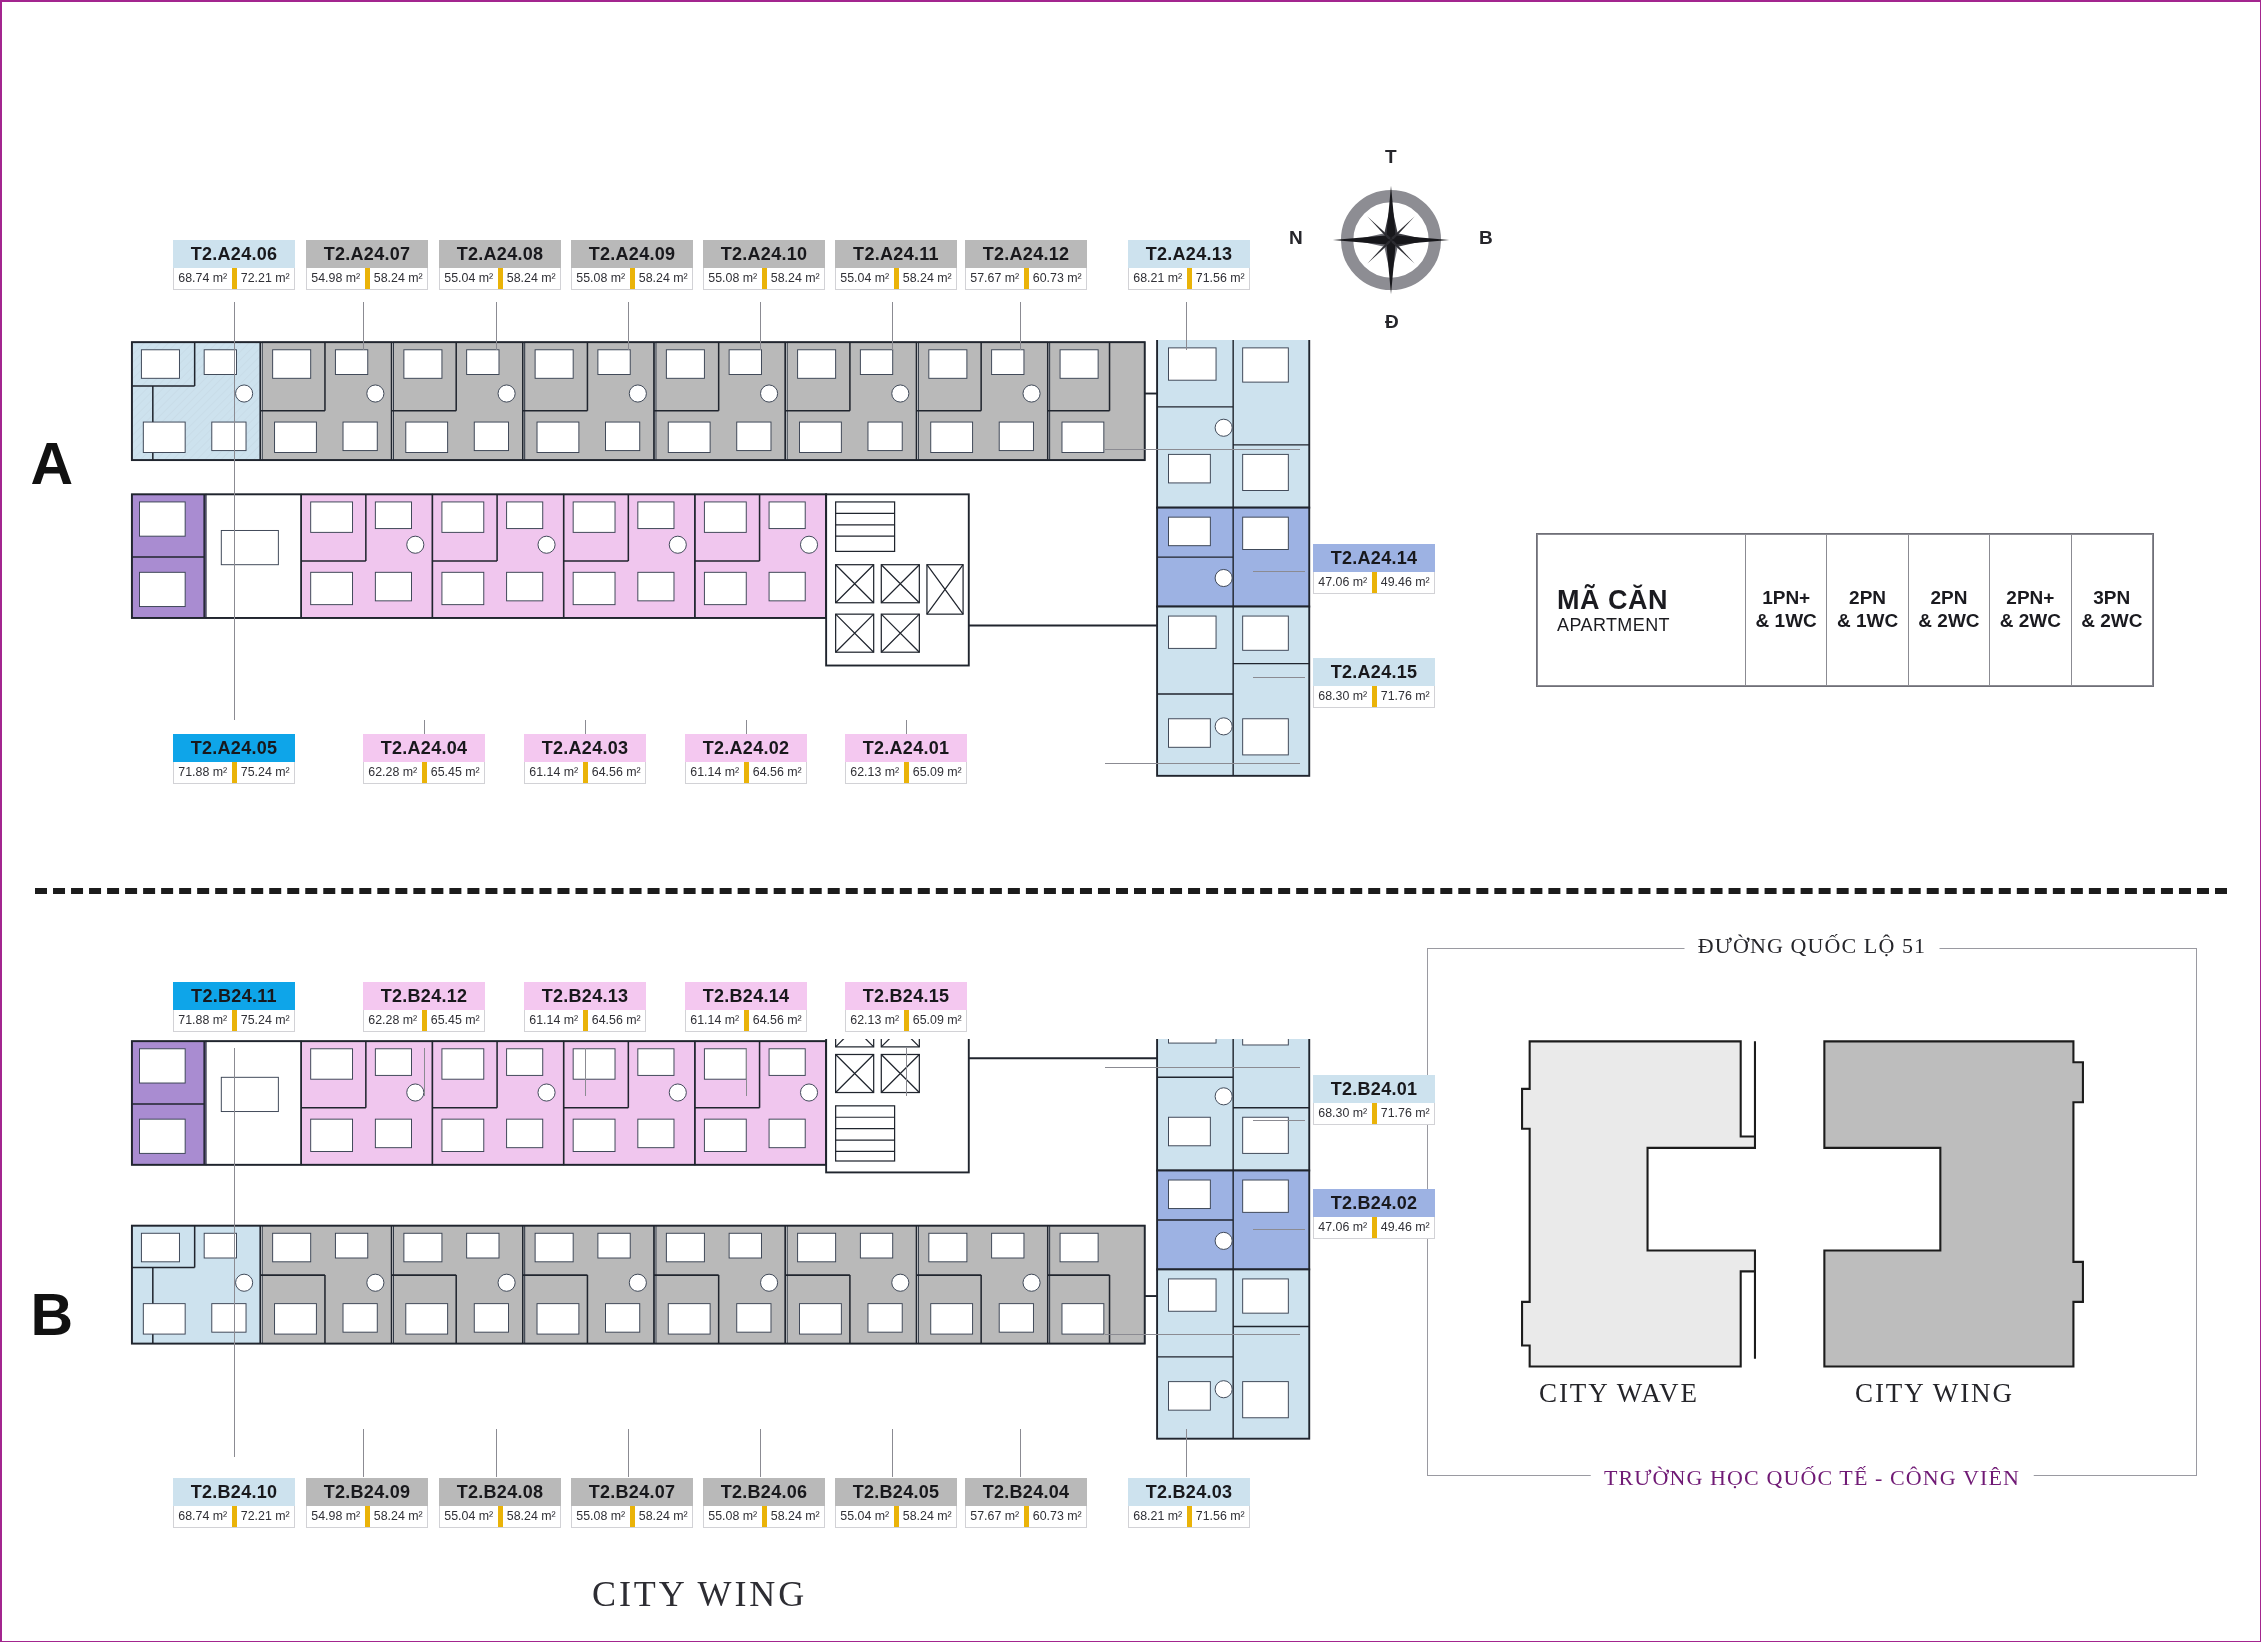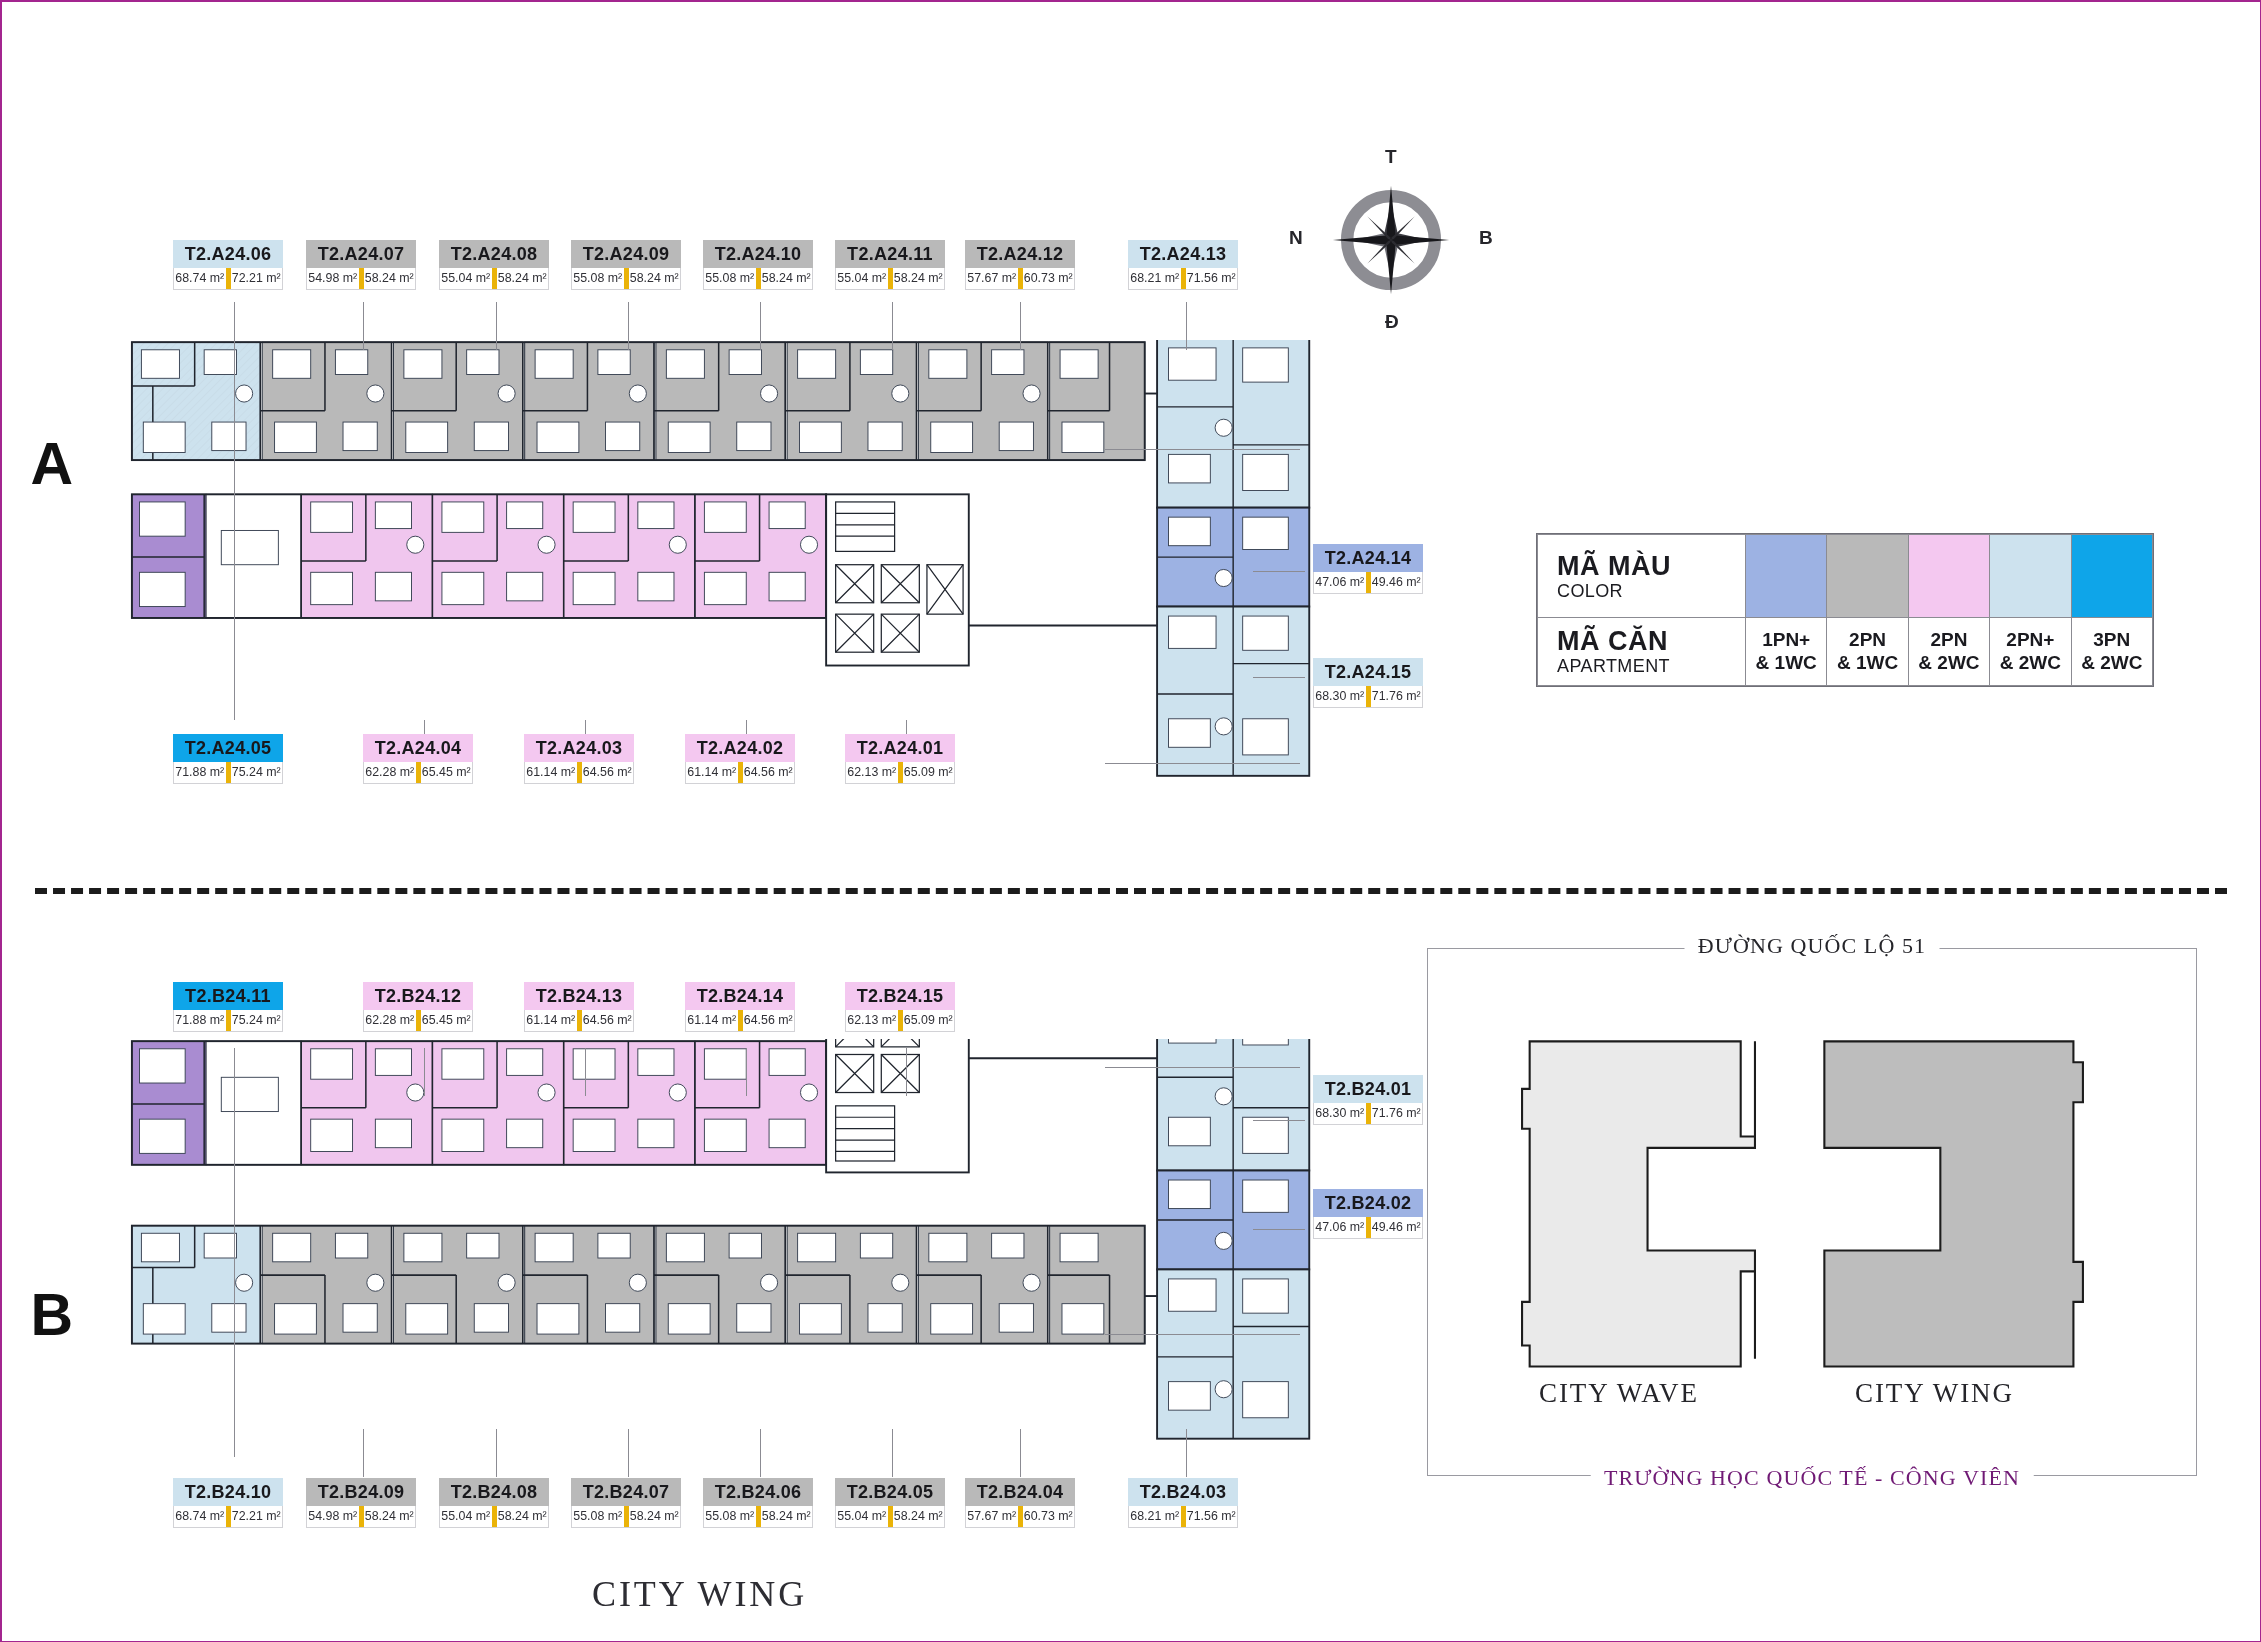--- a/index.html
+++ b/index.html
@@ -38,21 +38,21 @@
   #letter-b{left:28.5px;top:1279px;}
 
   
   .divider{
     position:absolute;left:33px;right:33px;top:886px;height:0;
     border-top:6.7px dashed #1c1c1c;
   }
   
   .tag{
     position:absolute;
-    width:110px;
+    width:122px;
     font-family:"Liberation Sans", sans-serif;
     z-index:6;
   }
   .tag .code{
     text-align:center;
     font-size:18px;font-weight:700;
     letter-spacing:0.3px;
     padding:4.8px 1.9px 4.8px 1.9px;
     color:#18181c;
     line-height:1.05;
@@ -472,31 +472,20 @@
     <div class="code c-2pn2wc">T2.A24.01</div>
     <div class="areas">
         <span>62.13 m²</span>
         <span>65.09 m²</span>
       </div>
   </div>
 
   <div id="legend">
     <table>
       <tbody>
-          <tr>
-        <td class="hdr">
-          <div class="vn">MÃ MÀU</div>
-          <div class="en">COLOR</div>
-        </td>
-        <td class="swatch c-1pn1wc"></td>
-        <td class="swatch c-2pn1wc"></td>
-        <td class="swatch c-2pn2wc"></td>
-        <td class="swatch c-2pnp2wc"></td>
-        <td class="swatch c-3pn2wc"></td>
-      </tr>
       <tr>
         <td class="hdr">
           <div class="vn">MÃ CĂN</div>
           <div class="en">APARTMENT</div>
         </td>
         <td class="apt">
           <div>1PN+</div>
           <div>&amp; 1WC</div>
         </td>
         <td class="apt">

